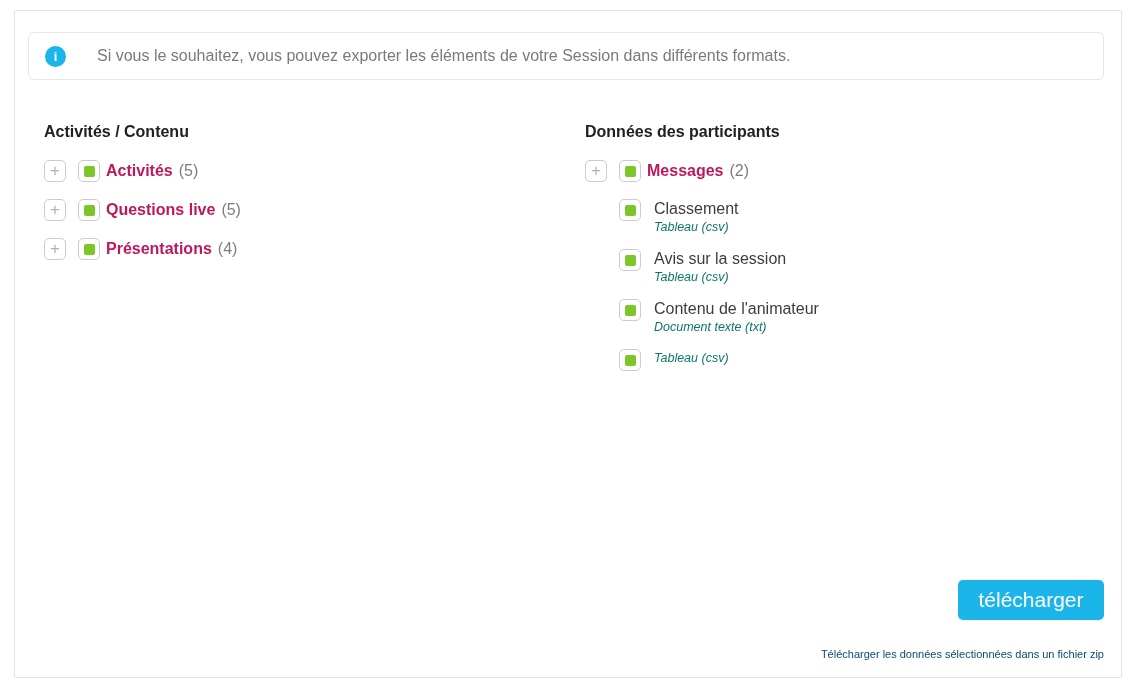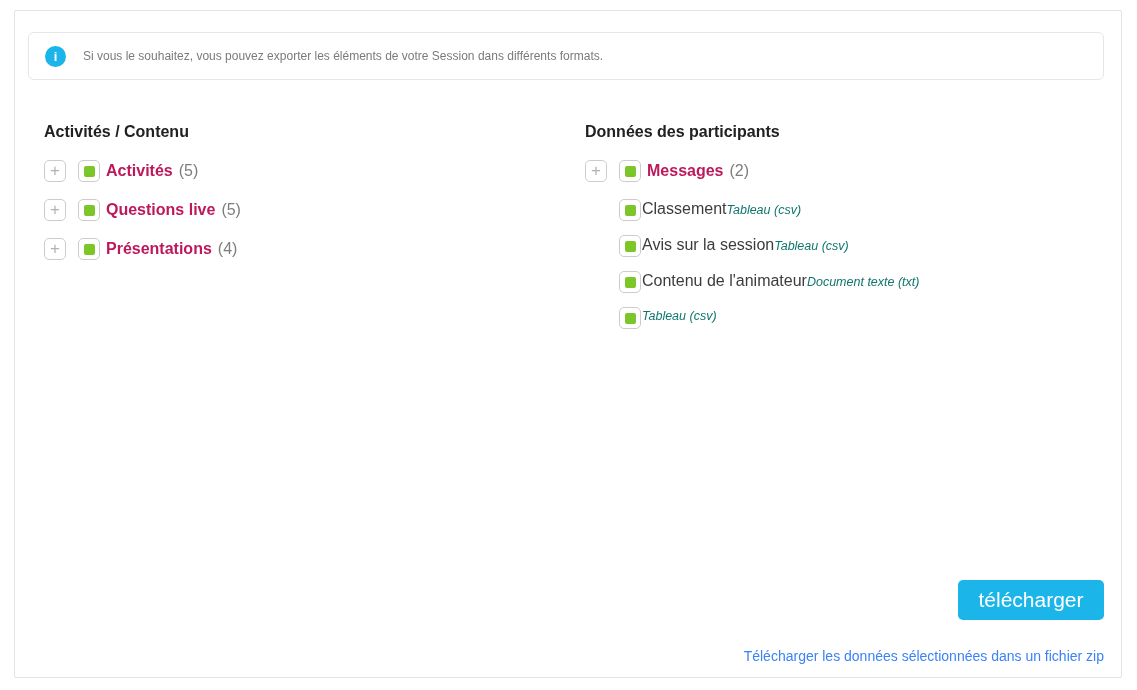--- a/index.html
+++ b/index.html
@@ -31,21 +31,21 @@
     display:flex;align-items:center;
     padding:0 16px;gap:17px;background:#fff;
   }
   .info-icon{
     flex:0 0 auto;
     width:21px;height:21px;border-radius:50%;
     background:var(--accent);color:#fff;
     font-size:13px;font-weight:bold;
     display:flex;align-items:center;justify-content:center;
   }
-  .banner-text{color:#7a7a7a;font-size:12px;}
+  .banner-text{color:#7a7a7a;font-size:16px;margin-left:14px;}
 
   
   .columns{
     position:absolute;top:112px;left:0;right:0;
     display:grid;grid-template-columns:554px 1fr;
   }
   .col-left{padding-left:29px;}
   .col-right{padding-left:16px;}
   .col-title{
     font-size:16px;font-weight:bold;color:#212121;
@@ -66,36 +66,36 @@
     display:flex;align-items:center;justify-content:center;
     cursor:pointer;
   }
   .tree-row .checkbox{margin-left:12px;}
   .check-fill{width:11px;height:11px;border-radius:2px;background:var(--check-green);}
   .tree-label{margin-left:6px;font-size:16px;font-weight:bold;color:#be185d;white-space:nowrap;}
   .tree-count{margin-left:6px;font-size:16px;color:#7d7d7d;}
 
   
   .child-row{display:flex;align-items:flex-start;margin-left:34px;margin-bottom:14px;}
-  .child-text{margin-left:1px;display:flex;flex-direction:row;align-items:flex-end;}
+  .child-text{margin-left:13px;display:flex;flex-direction:column;}
   .child-label{font-size:16px;color:#3c3c3c;line-height:19px;white-space:nowrap;}
   .child-format{font-size:12.5px;font-style:italic;color:#0f766e;line-height:15px;margin-top:2px;}
 
   
   .download-btn{
     position:absolute;right:17px;top:569px;
     width:146px;height:40px;
     background:var(--accent);color:#ffffff;
     border:none;border-radius:5px;
     font-size:21px;cursor:pointer;
     font-family:"Liberation Sans", sans-serif;
   }
   .download-caption{
     position:absolute;right:17px;top:637px;
-    font-size:14px;color:#3b82f6;white-space:nowrap;
+    font-size:11px;color:#0c4a6e;white-space:nowrap;
   }
 </style>
 </head>
 <body>
 
 <div class="card">
 
   <div class="banner">
     <span class="info-icon">i</span>
     <span class="banner-text">Si vous le souhaitez, vous pouvez exporter les éléments de votre Session dans différents formats.</span>

